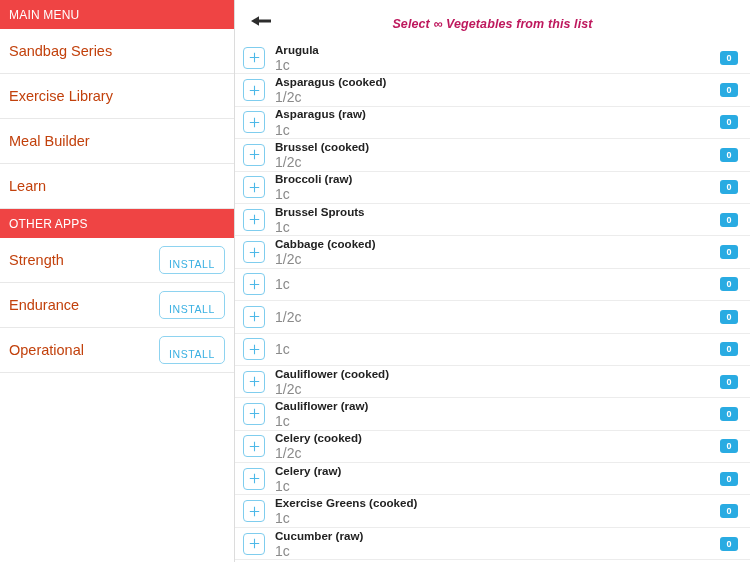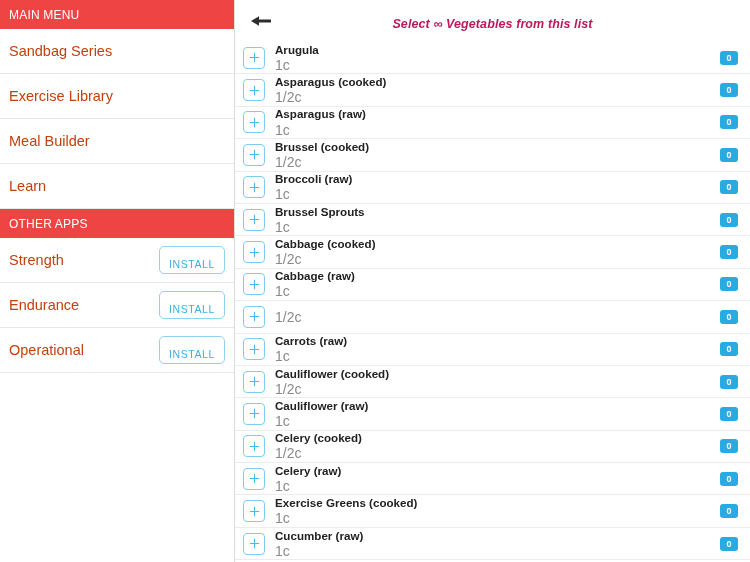--- a/index.html
+++ b/index.html
@@ -327,48 +327,46 @@
         </div>
         <div class="row">
           <div class="add-btn">
             <span>
               <svg width="11" height="11" viewBox="0 0 11 11" aria-hidden="true">
                 <path d="M5.5 0.8 L5.5 10.2 M0.8 5.5 L10.2 5.5" stroke="#4db8e8" stroke-width="1.1" fill="none"></path>
               </svg>
             </span>
           </div>
           <div class="row-text">
-            <div class="row-name">Cabbage (raw)</div>
-            <div class="row-serving">1c</div>
-          </div>
-          <div class="badge">0</div>
-        </div>
-        <div class="row">
-          <div class="add-btn">
-            <span>
-              <svg width="11" height="11" viewBox="0 0 11 11" aria-hidden="true">
-                <path d="M5.5 0.8 L5.5 10.2 M0.8 5.5 L10.2 5.5" stroke="#4db8e8" stroke-width="1.1" fill="none"></path>
-              </svg>
-            </span>
-          </div>
-          <div class="row-text">
-            <div class="row-serving">1/2c</div>
-          </div>
-          <div class="badge">0</div>
-        </div>
-        <div class="row">
-          <div class="add-btn">
-            <span>
-              <svg width="11" height="11" viewBox="0 0 11 11" aria-hidden="true">
-                <path d="M5.5 0.8 L5.5 10.2 M0.8 5.5 L10.2 5.5" stroke="#4db8e8" stroke-width="1.1" fill="none"></path>
-              </svg>
-            </span>
-          </div>
-          <div class="row-text">
-            <div class="row-name">Carrots (raw)</div>
+            <div class="row-serving">1c</div>
+          </div>
+          <div class="badge">0</div>
+        </div>
+        <div class="row">
+          <div class="add-btn">
+            <span>
+              <svg width="11" height="11" viewBox="0 0 11 11" aria-hidden="true">
+                <path d="M5.5 0.8 L5.5 10.2 M0.8 5.5 L10.2 5.5" stroke="#4db8e8" stroke-width="1.1" fill="none"></path>
+              </svg>
+            </span>
+          </div>
+          <div class="row-text">
+            <div class="row-serving">1/2c</div>
+          </div>
+          <div class="badge">0</div>
+        </div>
+        <div class="row">
+          <div class="add-btn">
+            <span>
+              <svg width="11" height="11" viewBox="0 0 11 11" aria-hidden="true">
+                <path d="M5.5 0.8 L5.5 10.2 M0.8 5.5 L10.2 5.5" stroke="#4db8e8" stroke-width="1.1" fill="none"></path>
+              </svg>
+            </span>
+          </div>
+          <div class="row-text">
             <div class="row-serving">1c</div>
           </div>
           <div class="badge">0</div>
         </div>
         <div class="row">
           <div class="add-btn">
             <span>
               <svg width="11" height="11" viewBox="0 0 11 11" aria-hidden="true">
                 <path d="M5.5 0.8 L5.5 10.2 M0.8 5.5 L10.2 5.5" stroke="#4db8e8" stroke-width="1.1" fill="none"></path>
               </svg>

